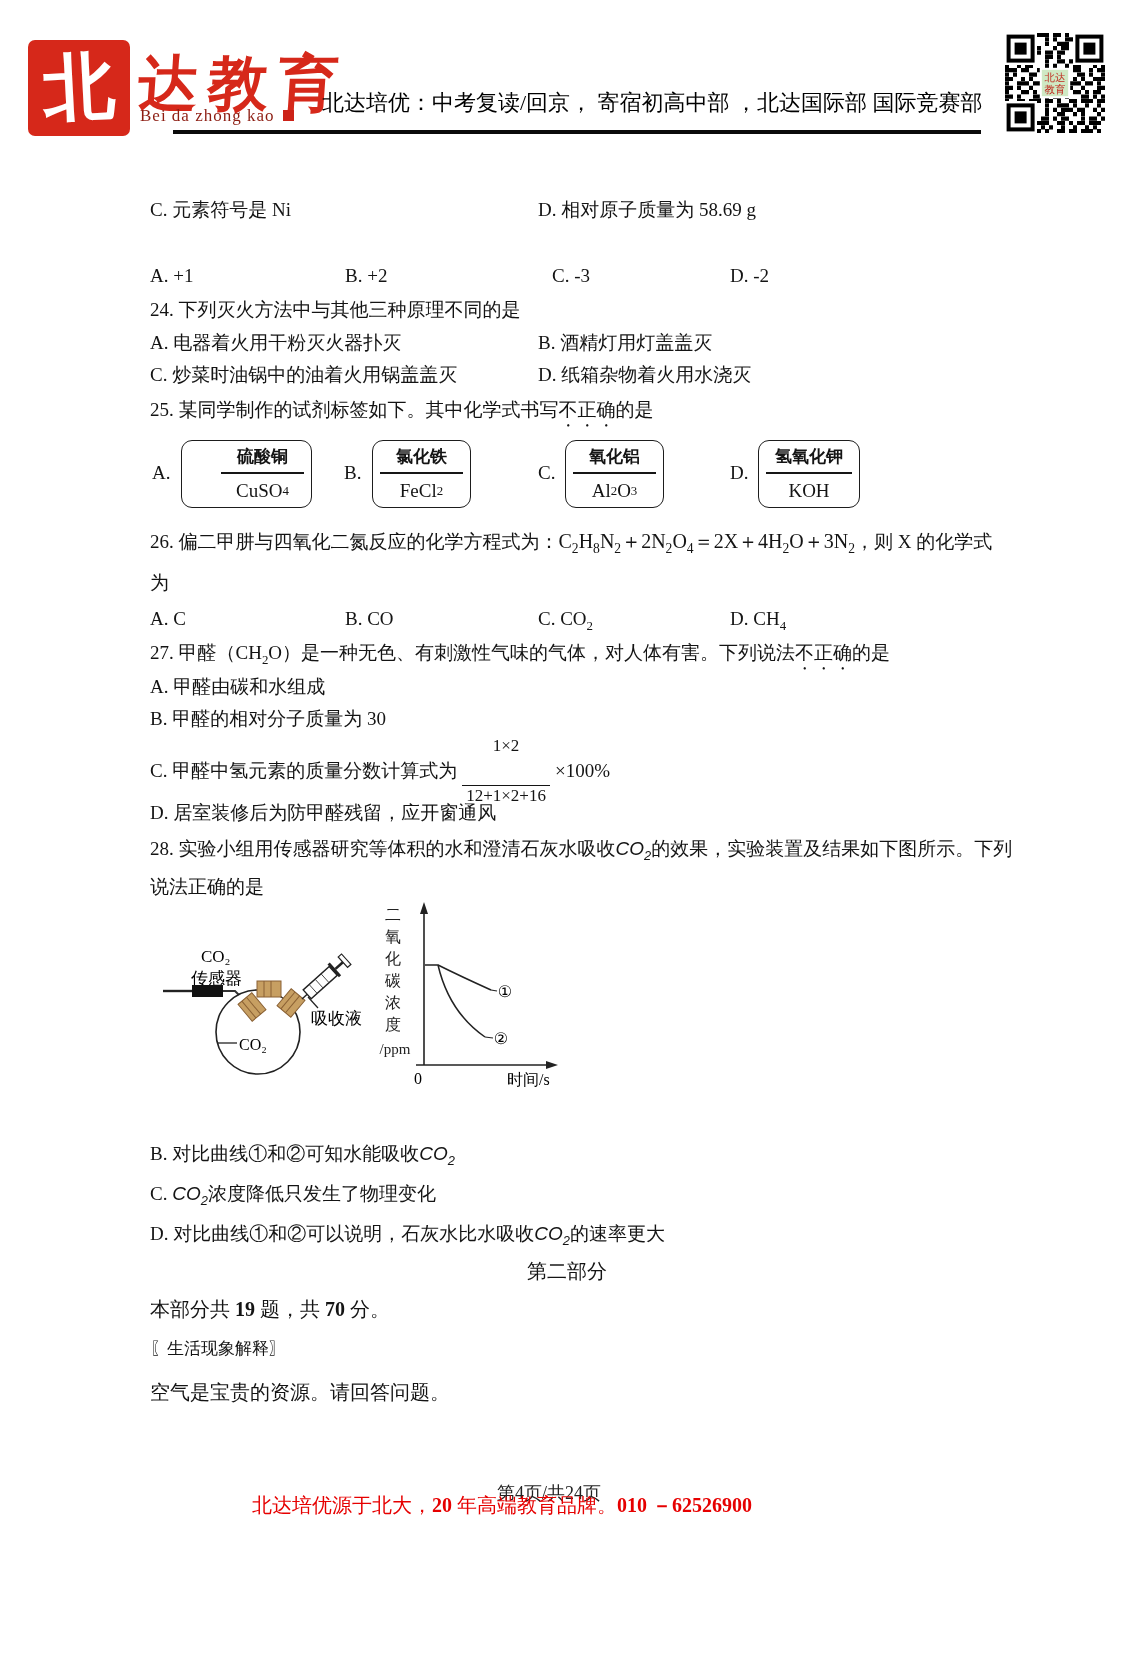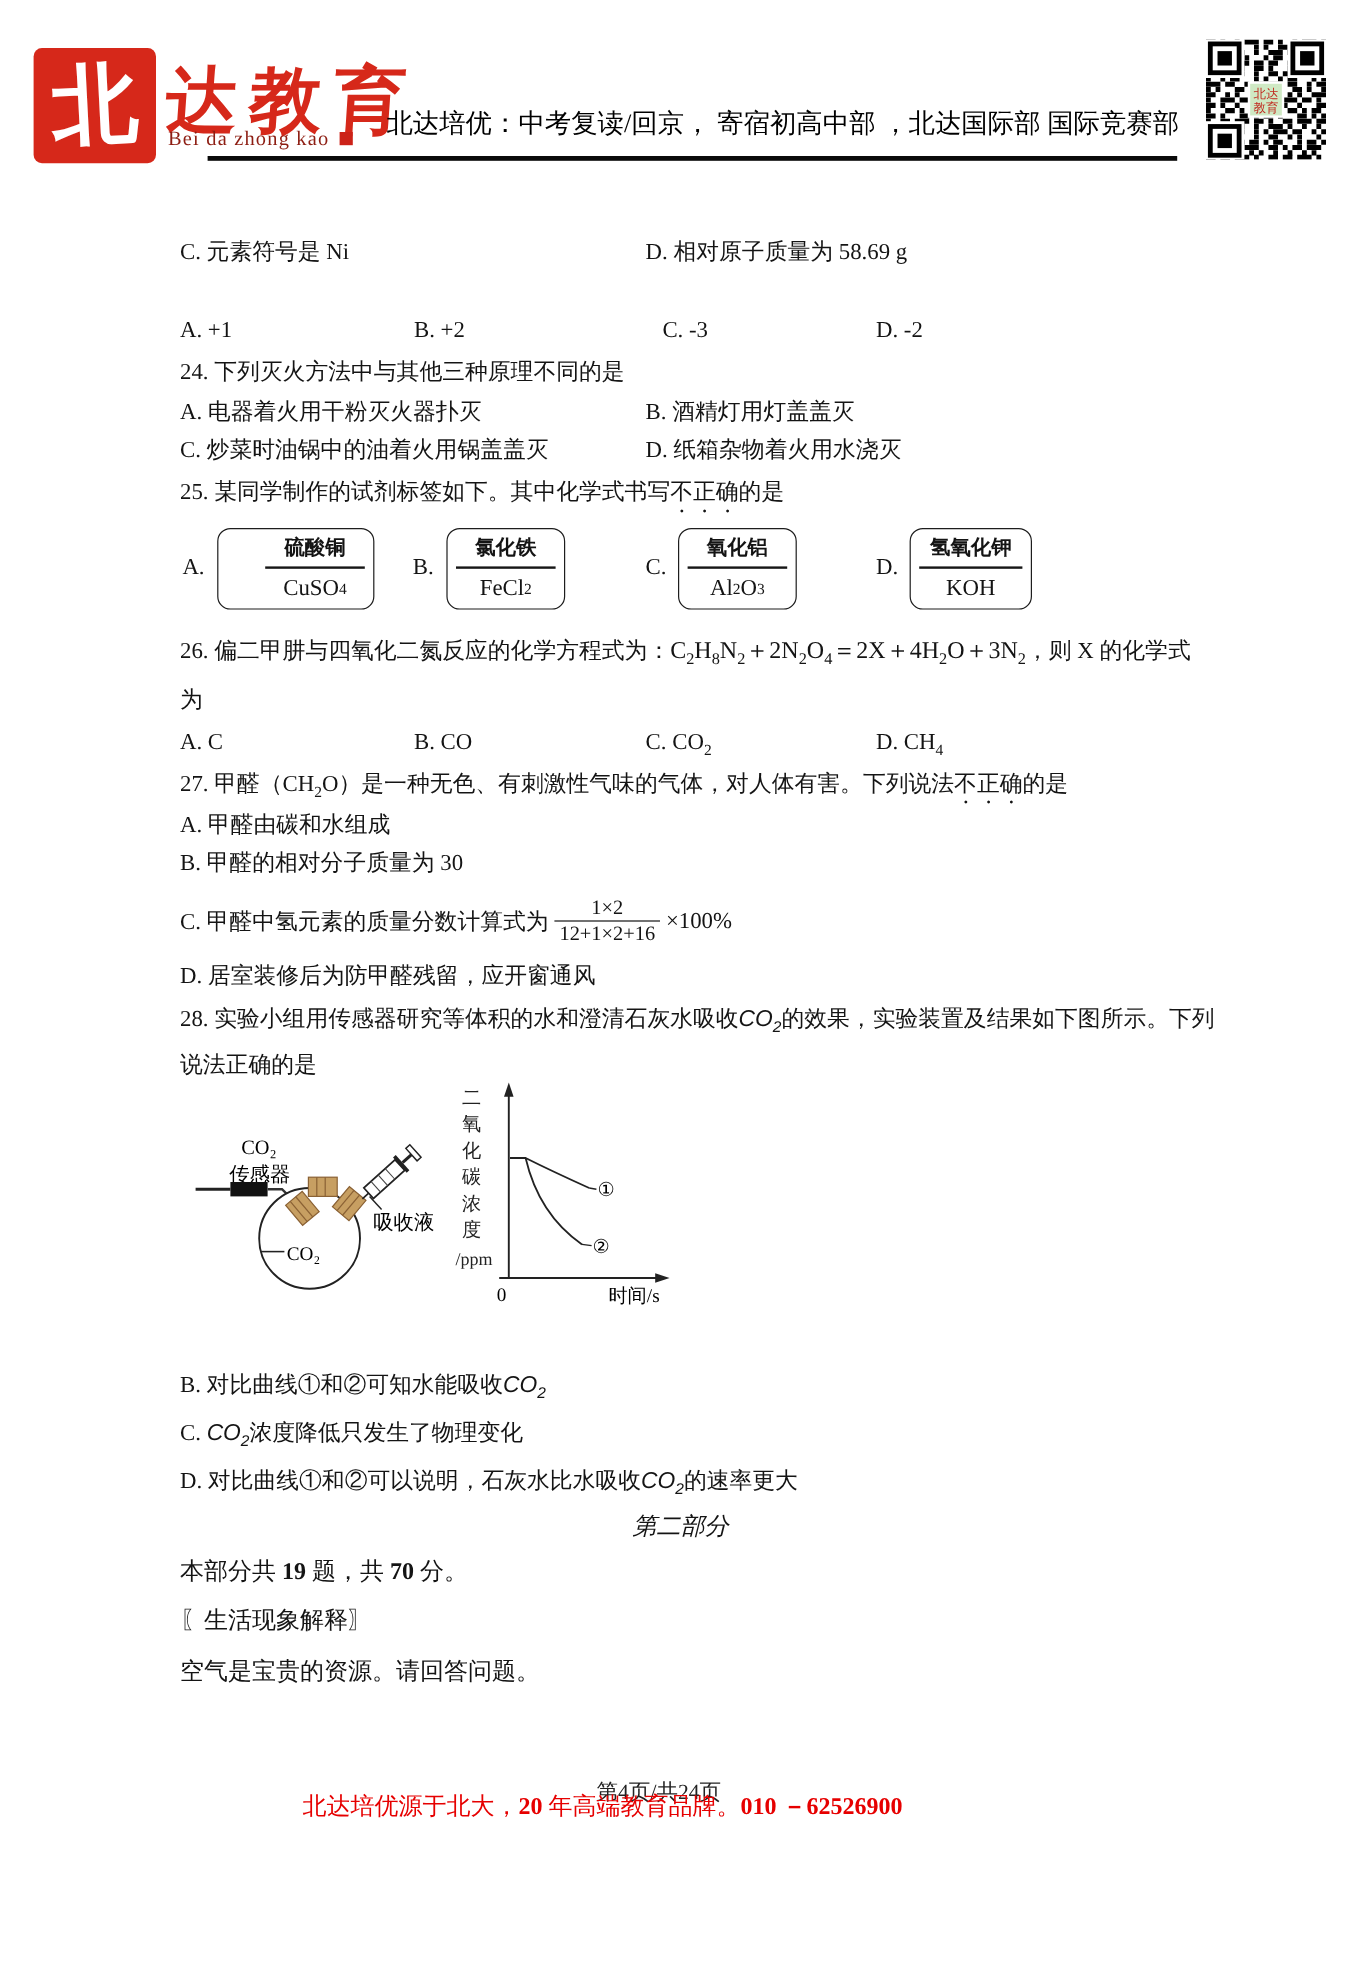--- a/index.html
+++ b/index.html
@@ -24,21 +24,21 @@
   .rbox .name{flex:0 0 31px;display:flex;align-items:center;justify-content:center;
         font-family:"Liberation Sans","DejaVu Sans",sans-serif;font-weight:700;font-size:17px;
         border-bottom:2.2px solid #161616;margin:0 7px;}
   .rbox .formula{flex:1;display:flex;align-items:center;justify-content:center;font-size:19px;}
   
   .emph{-webkit-text-emphasis:dot;-webkit-text-emphasis-position:under right;
         text-emphasis:dot;text-emphasis-position:under right;}
   
   .cline{display:flex;align-items:center;}
   .frac{display:inline-flex;flex-direction:column;align-items:center;font-size:17px;line-height:1.2;
-        margin:12px 5px;vertical-align:middle;}
+        margin:1px 5px;vertical-align:middle;gap:29px;}
   .frac .den{border-top:1.6px solid #141414;padding:0 4px;}
   .fml{font-family:Liberation Sans, sans-serif;font-style:italic;}
   sub{font-size:0.68em;}
   .center{left:0;right:0;text-align:center;}
   .b{font-weight:700;}
   .footer-red{position:absolute;left:252px;top:1492px;color:#e60000;font-size:20px;white-space:nowrap;}
   .footer-page{position:absolute;left:497px;top:1481px;color:#222;font-size:18px;white-space:nowrap;}
   svg text{font-family:"Liberation Serif","DejaVu Serif",serif;}
 </style>
 </head>
@@ -236,21 +236,21 @@
 
       <text x="263" y="204" text-anchor="middle" font-size="16">0</text>
       <text x="352" y="205" font-size="16">时间/s</text>
     </g>
   </svg>
 
   <div class="abs" style="left:150px;top:1141px;">B. 对比曲线①和②可知水能吸收<i class="fml">CO<sub>2</sub></i></div>
   <div class="abs" style="left:150px;top:1181px;">C. <i class="fml">CO<sub>2</sub></i>浓度降低只发生了物理变化</div>
   <div class="abs" style="left:150px;top:1221px;">D. 对比曲线①和②可以说明，石灰水比水吸收<i class="fml">CO<sub>2</sub></i>的速率更大</div>
 
-  <div class="abs center" style="top:1258px;font-size:20px;font-style:italic;">第二部分</div>
+  <div class="abs center" style="top:1258px;font-size:20px;">第二部分</div>
   <div class="abs" style="left:150px;top:1296px;font-size:20px;"><span>本部分共 </span><b class="b">19</b><span> 题，共 </span><b class="b">70</b><span> 分。</span></div>
-  <div class="abs" style="left:150px;top:1337px;font-size:20px;">〖生活现象解释〗</div>
+  <div class="abs" style="left:150px;top:1337px;font-size:17px;">〖生活现象解释〗</div>
   <div class="abs" style="left:150px;top:1379px;font-size:20px;">空气是宝贵的资源。请回答问题。</div>
 
   <div class="footer-page">第4页/共24页</div>
   <div class="footer-red"><span>北达培优源于北大，</span><b class="b">20</b><span> 年高端教育品牌。</span><b class="b">010 －62526900</b></div>
 
 </div>
 
 </body></html>

